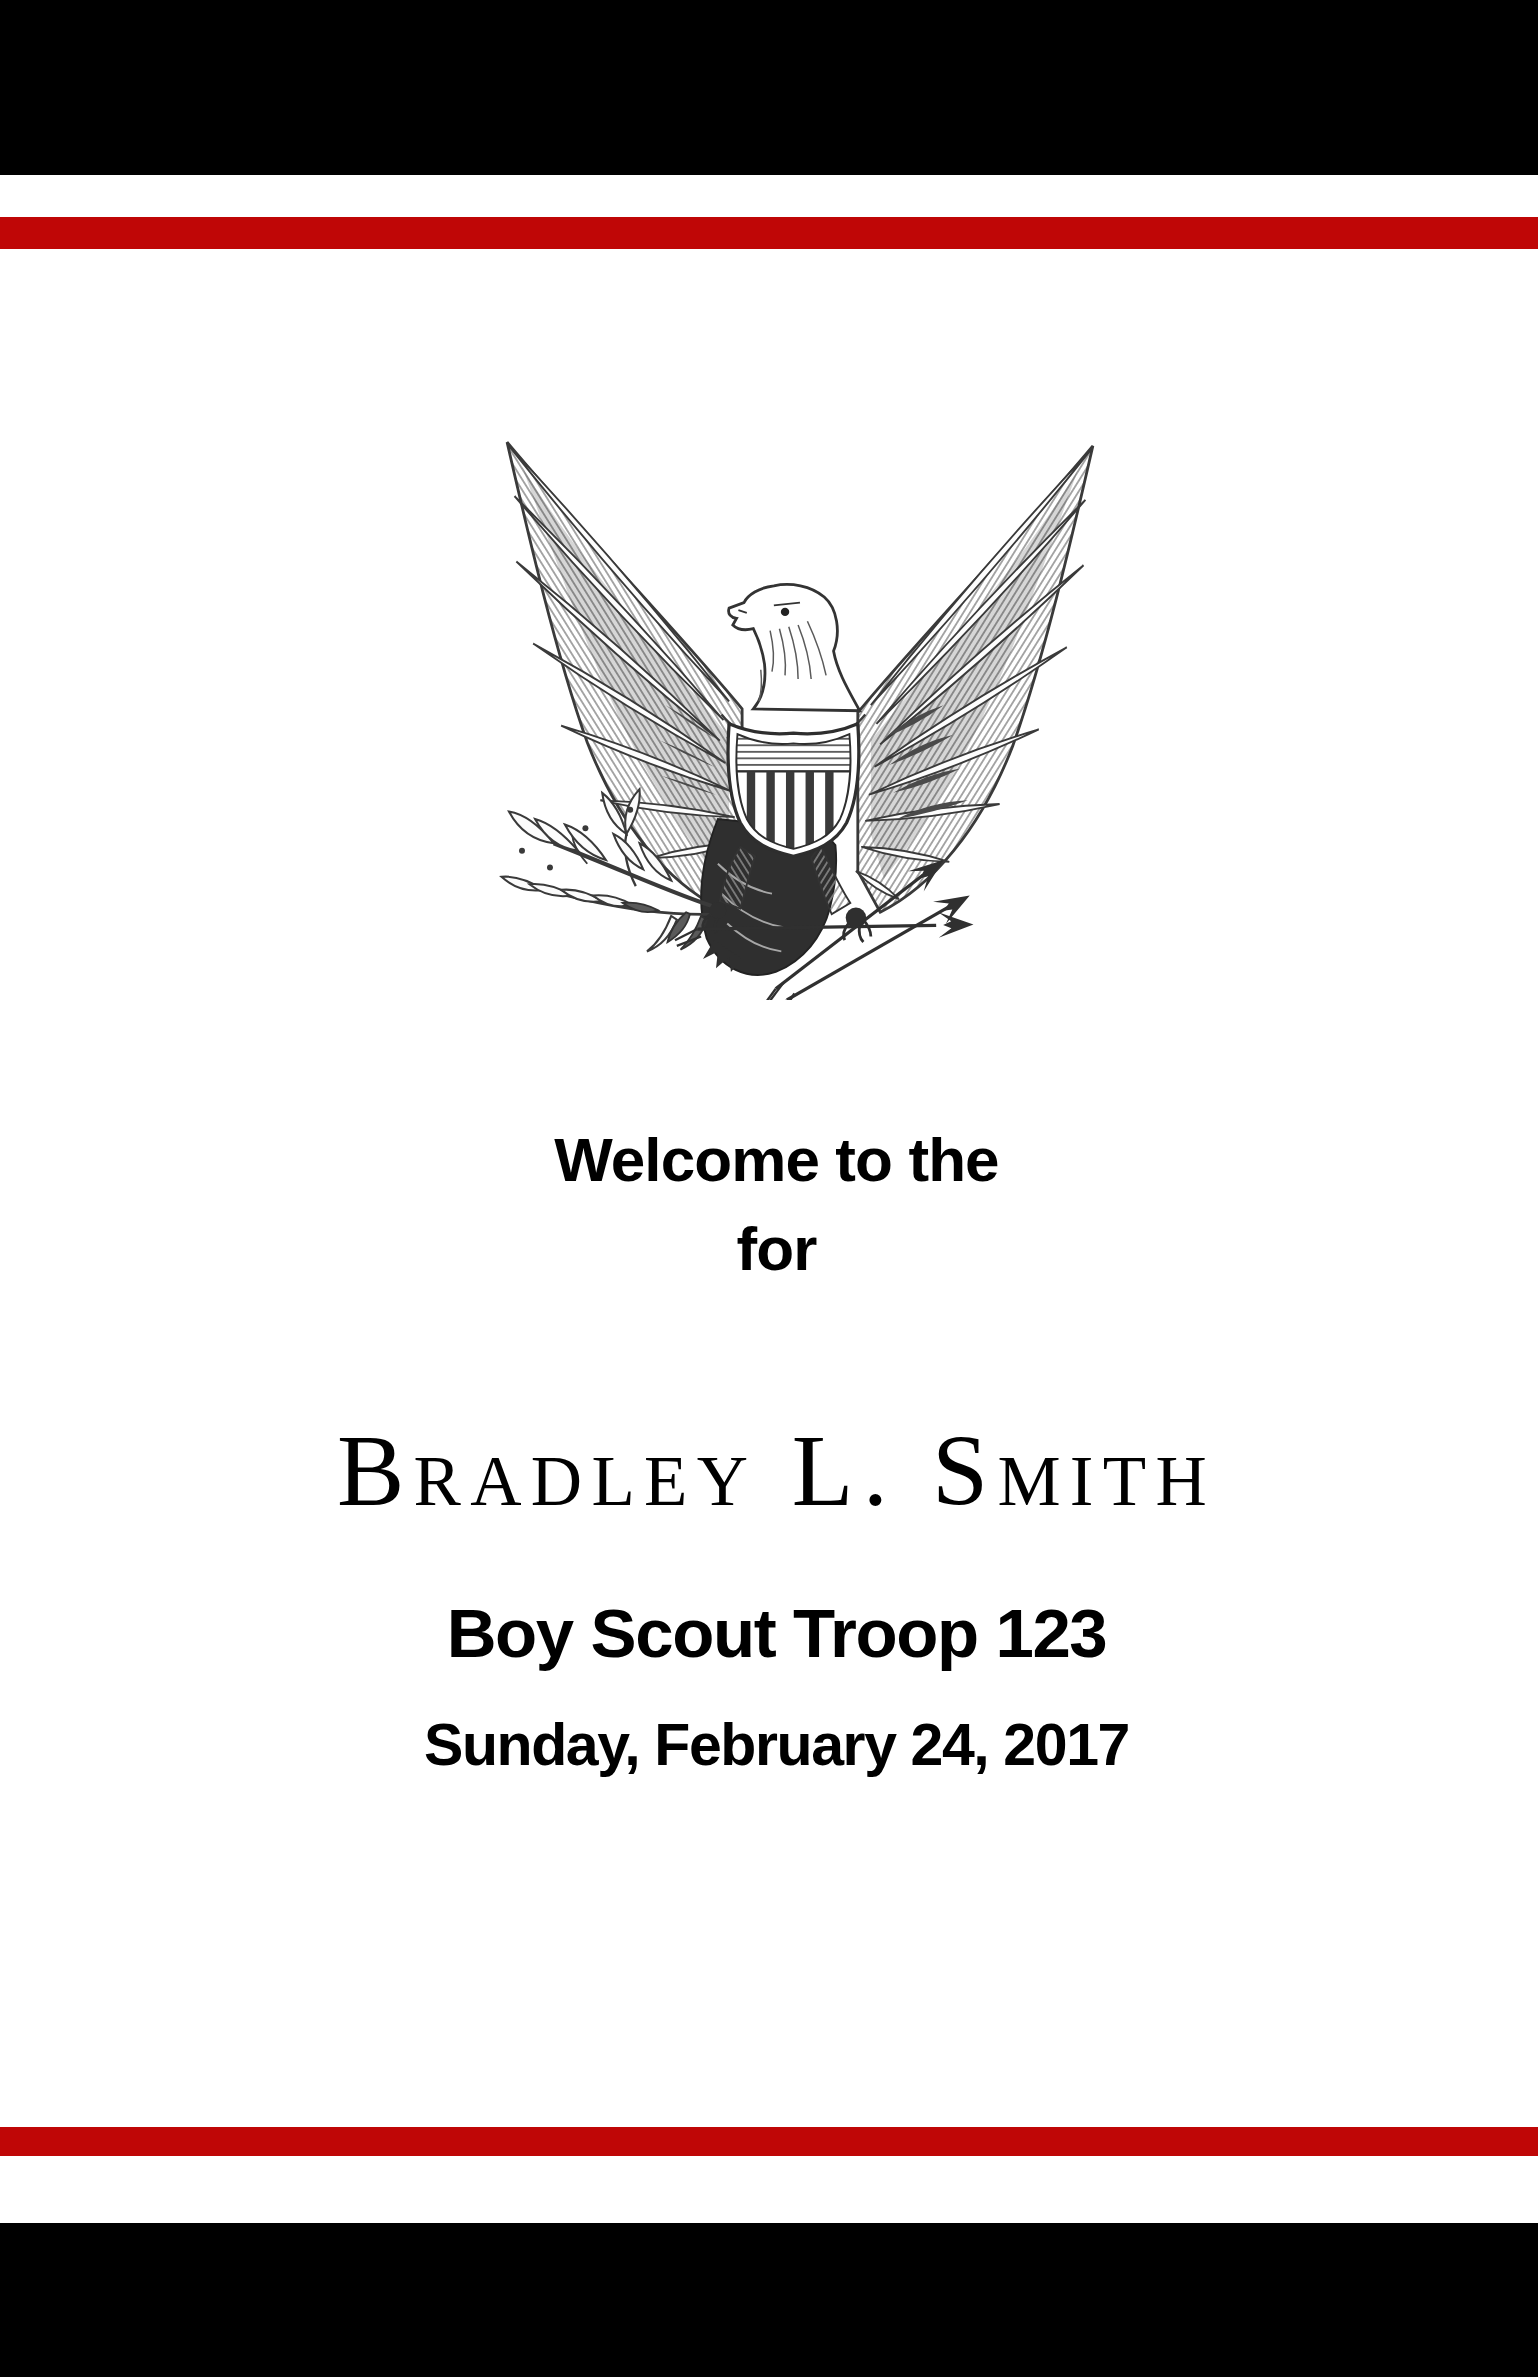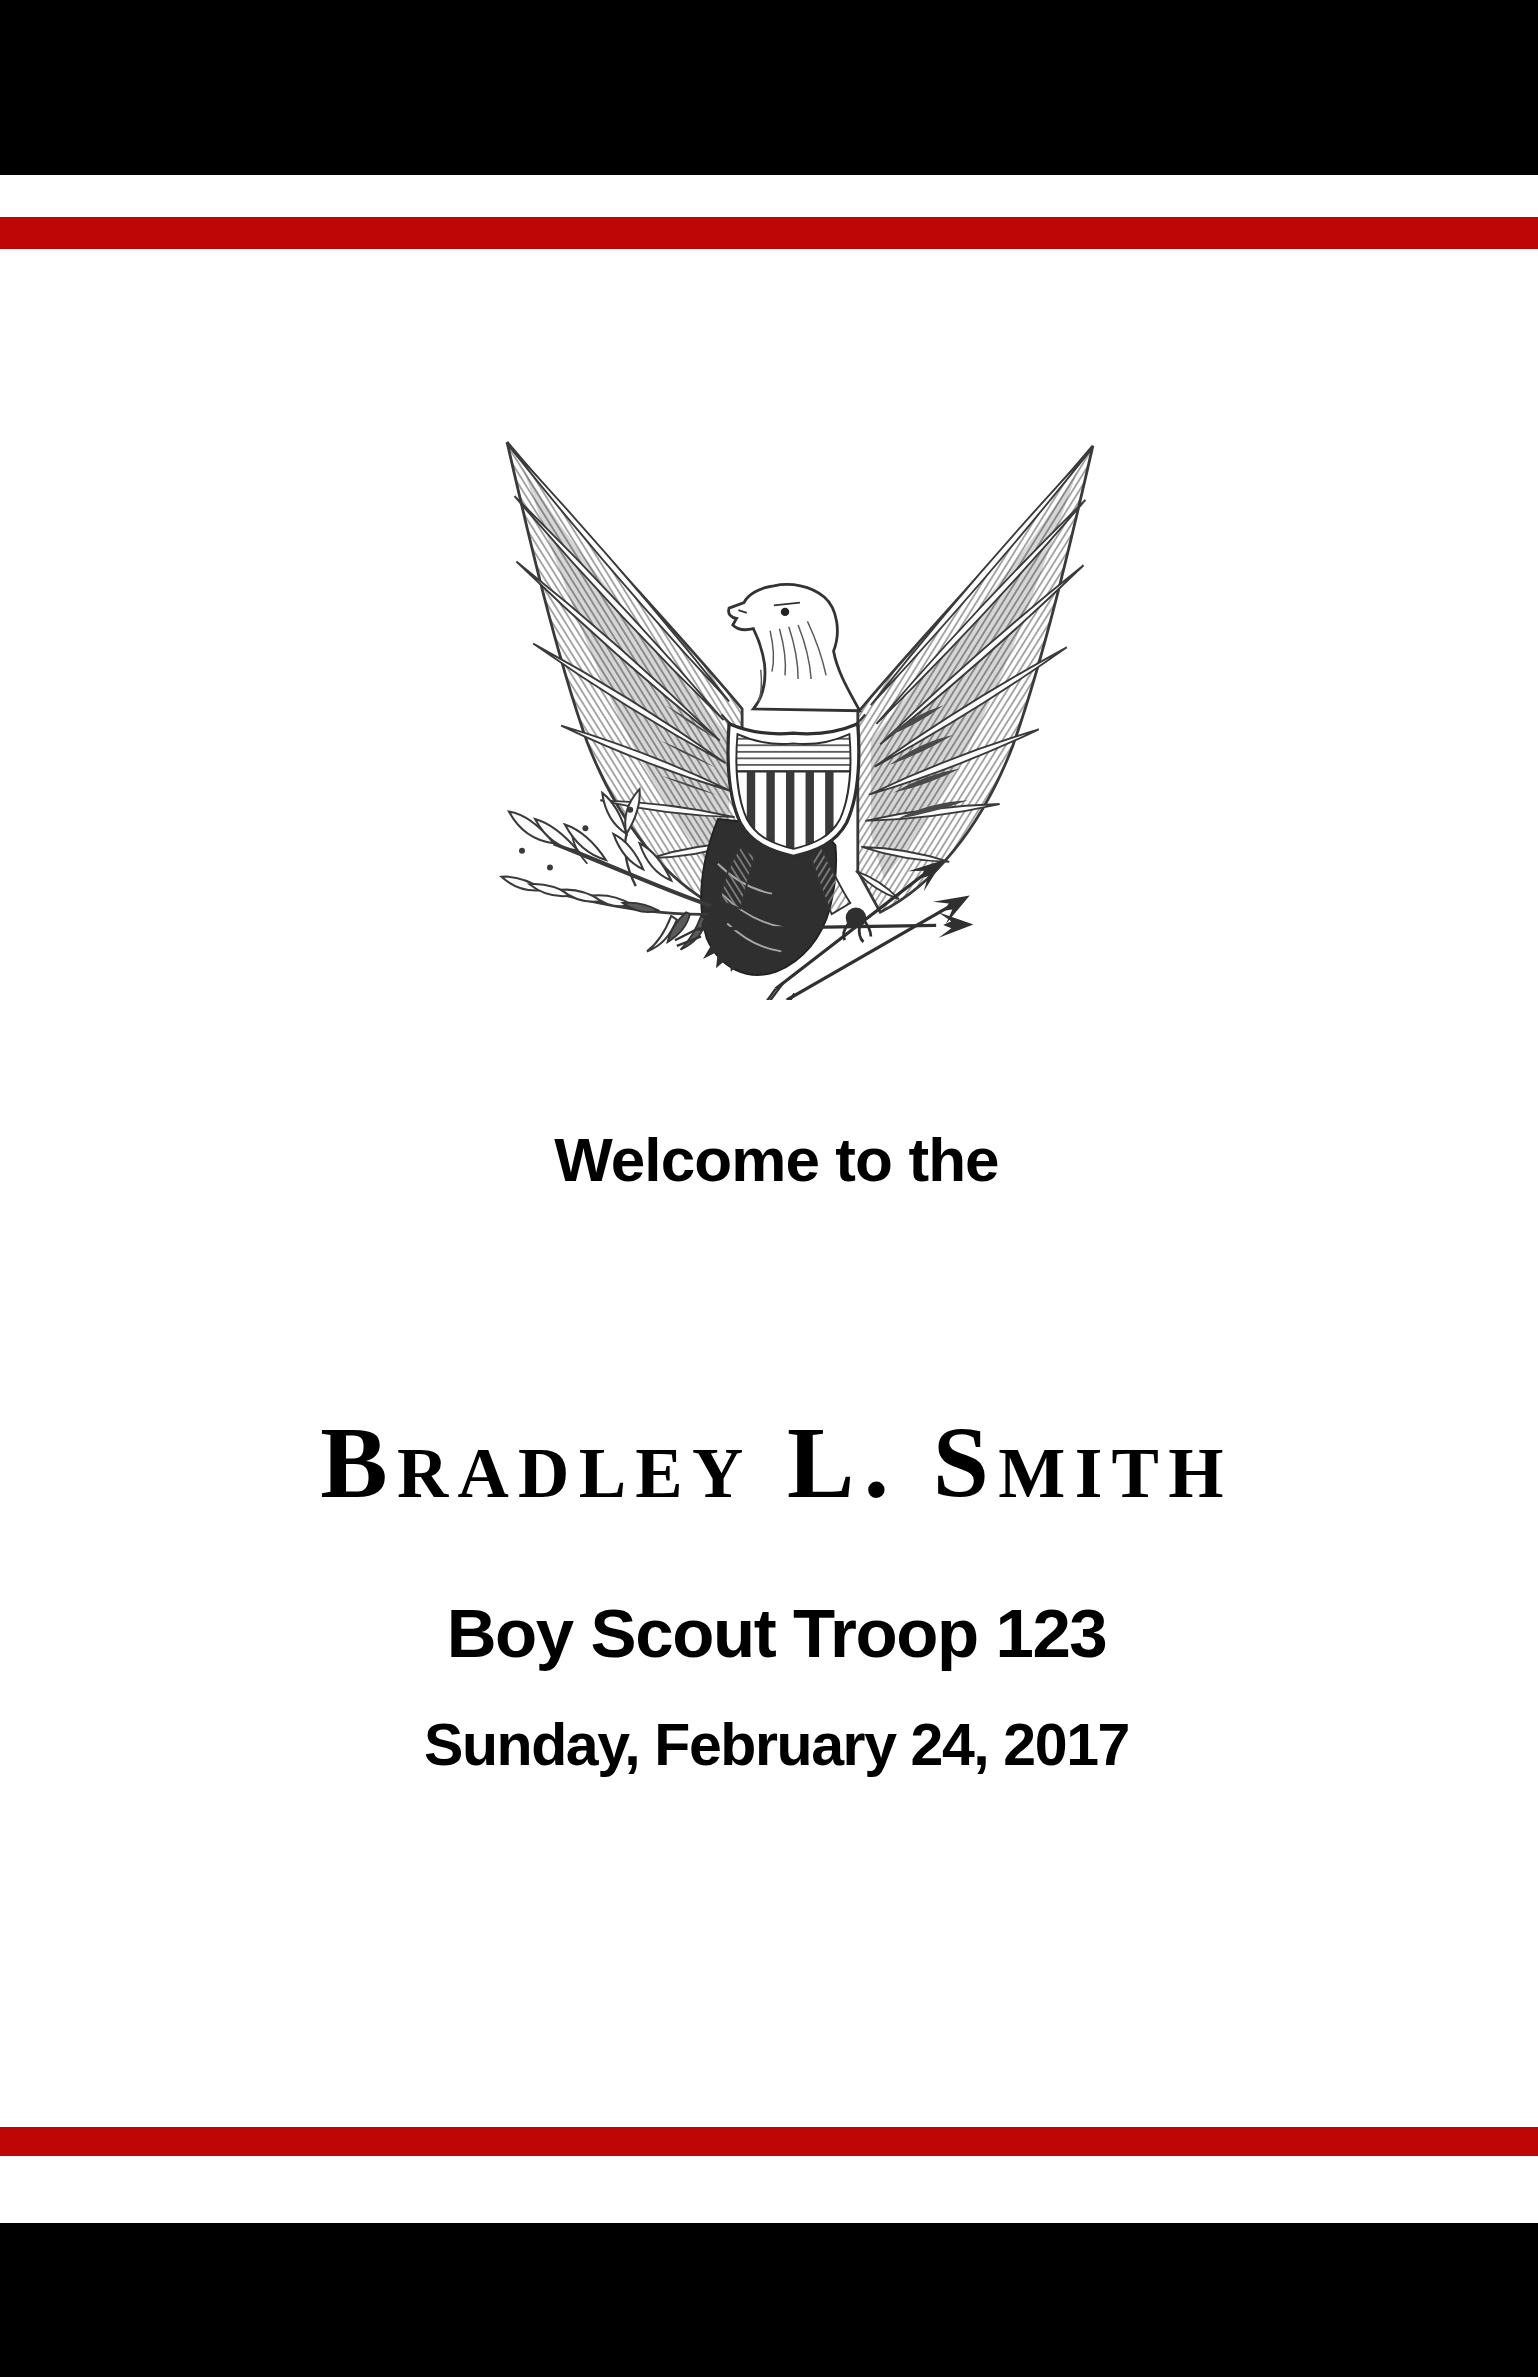--- a/index.html
+++ b/index.html
@@ -8,21 +8,21 @@
   .band{position:absolute;left:0;width:100%;background:#000;}
   .band-top{top:0;height:175px;}
   .band-bottom{top:2223px;height:154px;}
   .stripe{position:absolute;left:0;width:100%;background:#bf0606;}
   .stripe-top{top:217px;height:32px;}
   .stripe-bottom{top:2127px;height:29px;}
   .eagle{position:absolute;left:494px;top:429px;width:611px;height:571px;margin:0;}
   .eagle svg{width:100%;height:100%;display:block;}
   .txt{position:absolute;left:15px;right:0;text-align:center;font-weight:700;}
   .welcome{top:1115px;font-size:62px;line-height:89px;letter-spacing:-0.9px;}
-  .name{top:1403px;margin:0;font-family:"Liberation Serif",serif;font-weight:700;
+  .name{top:1403px;margin:8px;font-family:"Liberation Serif",serif;font-weight:400;
         font-size:101px;line-height:121px;font-variant:small-caps;letter-spacing:9.3px;}
   .troop{top:1592px;font-size:69px;line-height:84px;letter-spacing:-1.4px;}
   .when{top:1706px;font-size:59px;line-height:78px;letter-spacing:-1.4px;}
 </style>
 </head>
 <body>
 
 <div class="page">
 
   <div class="band band-top"></div>
@@ -198,20 +198,21 @@
             <rect x="355" y="367" width="9" height="90"></rect>
           </g>
         </g>
         <path d="M261,327 C283,337 302,339 321,337 C340,339 359,337 381,327 C384,362 381,396 371,418 C361,437 343,445 321,450 C299,445 281,437 271,418 C261,396 258,362 261,327 Z" fill="none" stroke="#2e2e2e" stroke-width="2"></path>
       </g>
     </svg>
   </figure>
 
   <div class="txt welcome">
     <div>Welcome to the</div>
+    <div>for</div>
   </div>
 
   <h1 class="txt name">Bradley L. Smith</h1>
 
   <div class="txt troop">Boy Scout Troop 123</div>
 
   <div class="txt when">
     <div>Sunday, February 24, 2017</div>
   </div>
 

